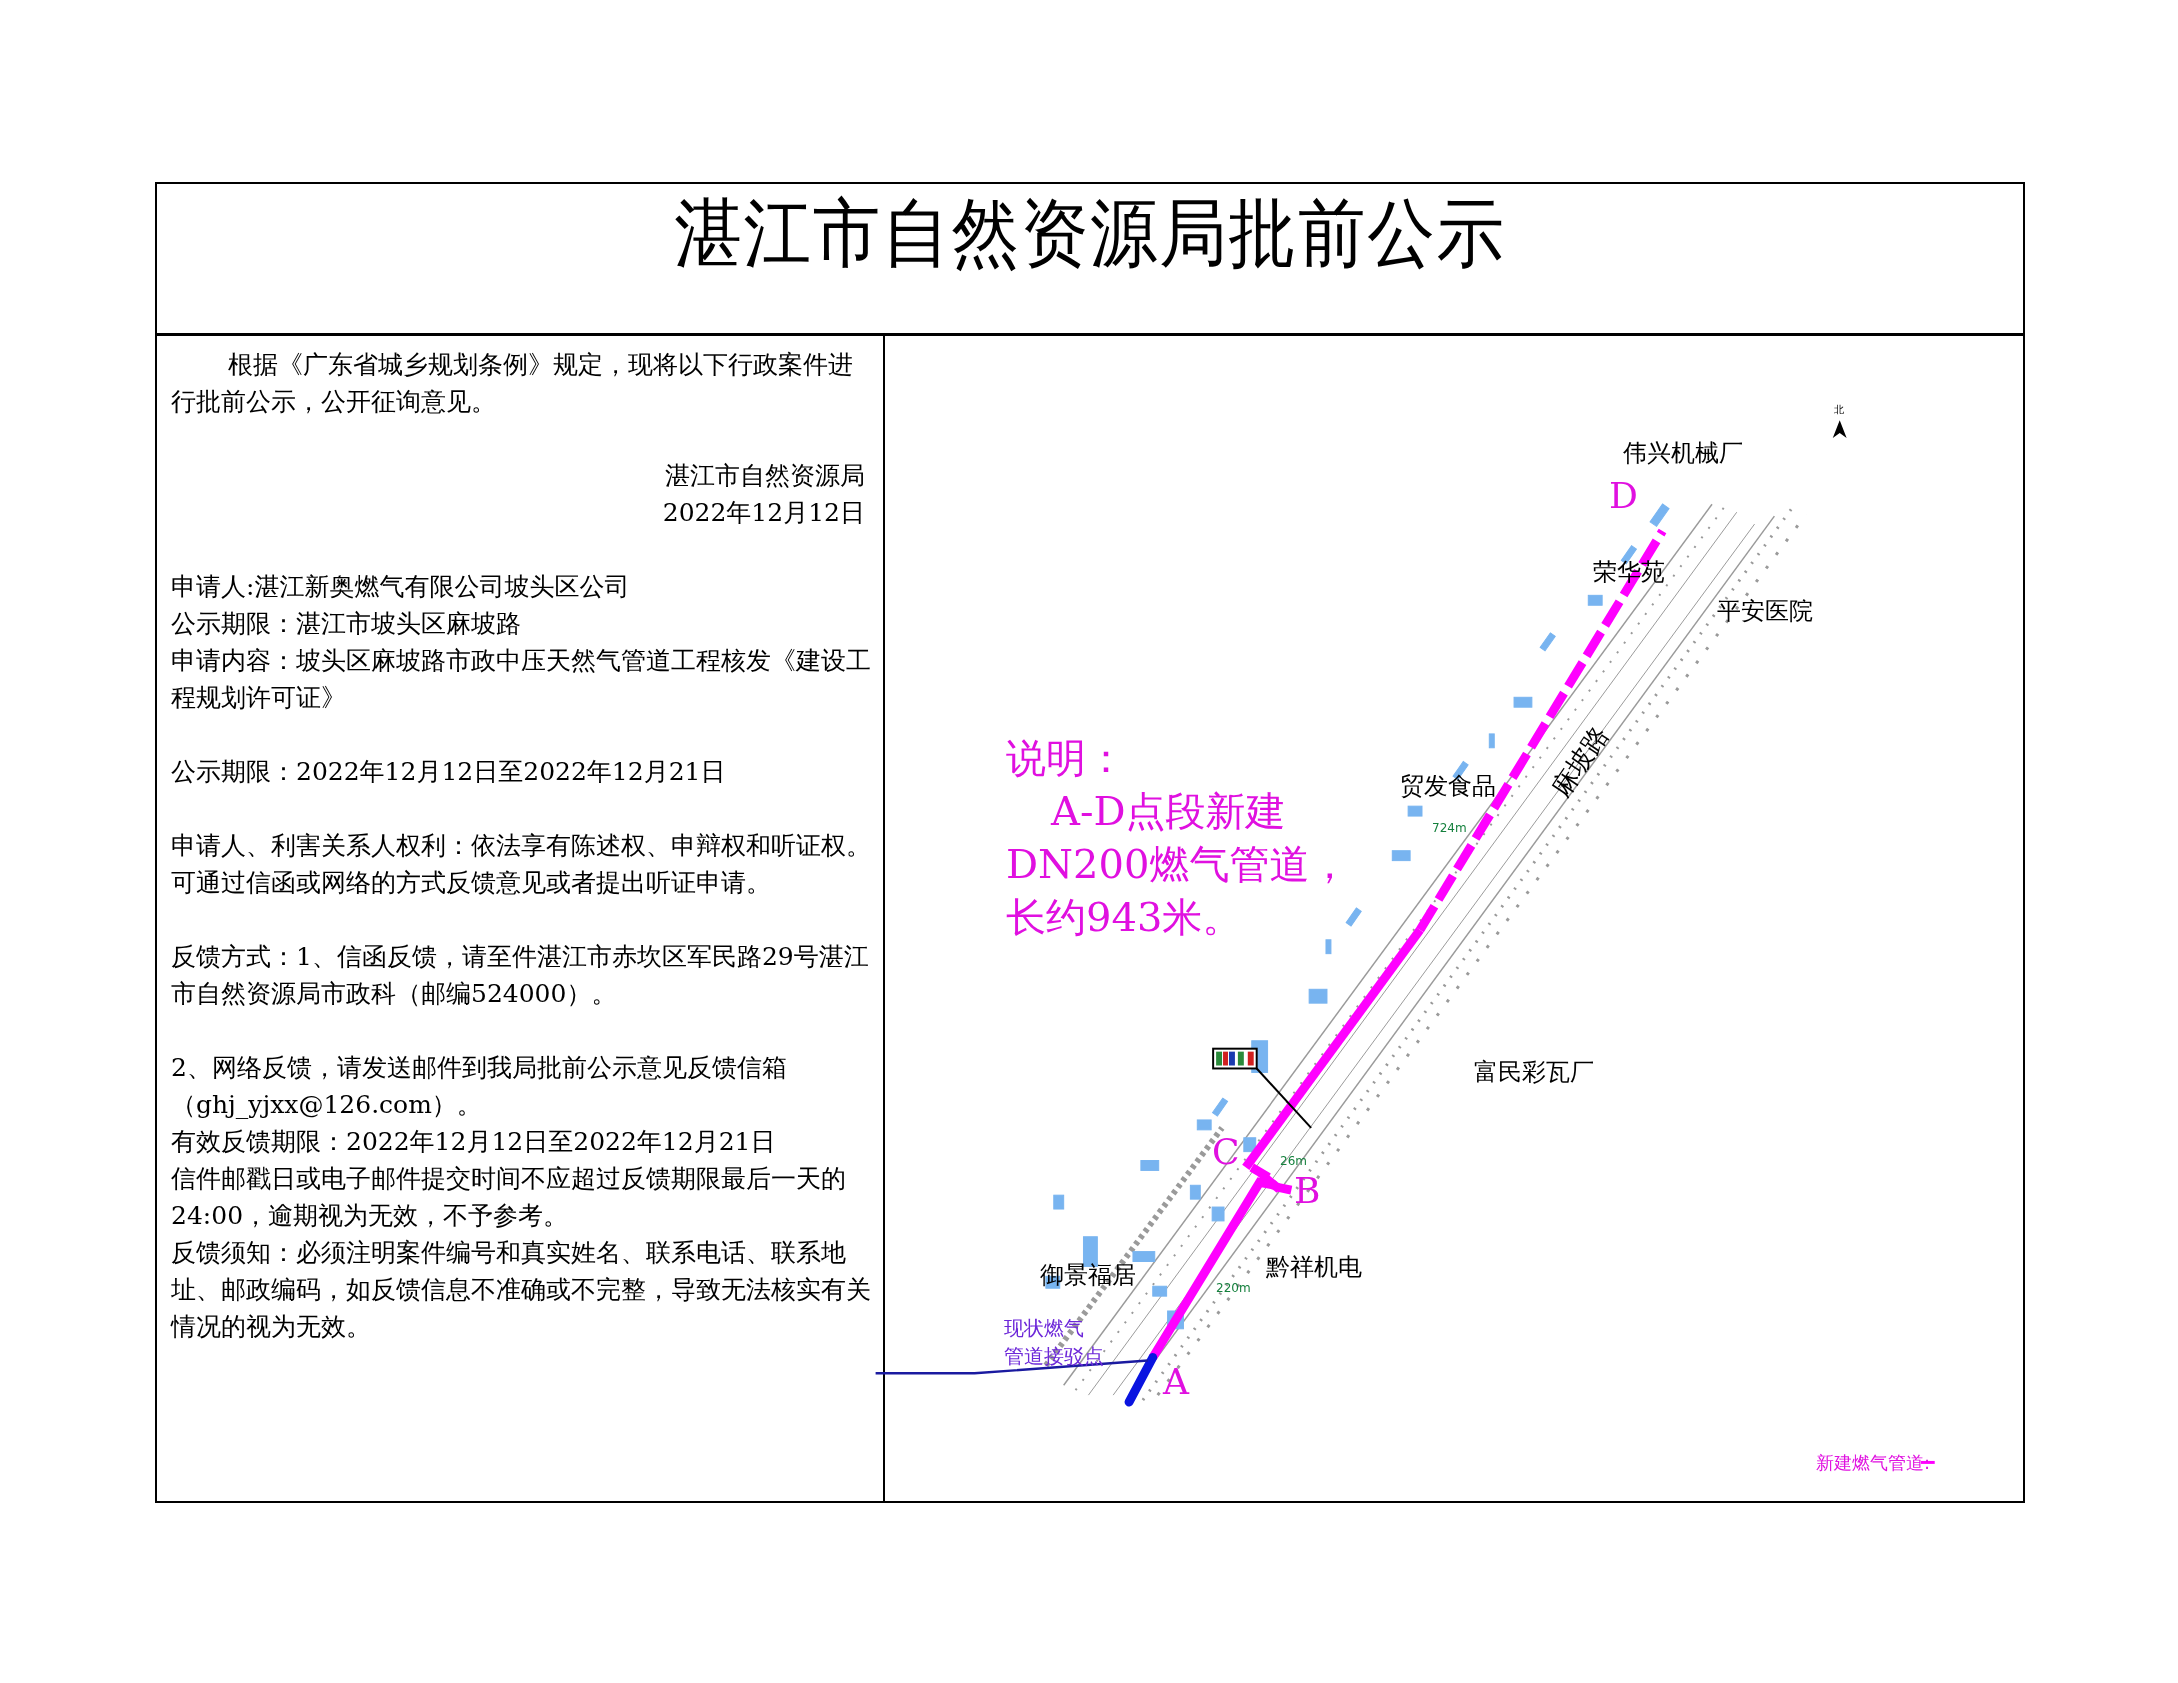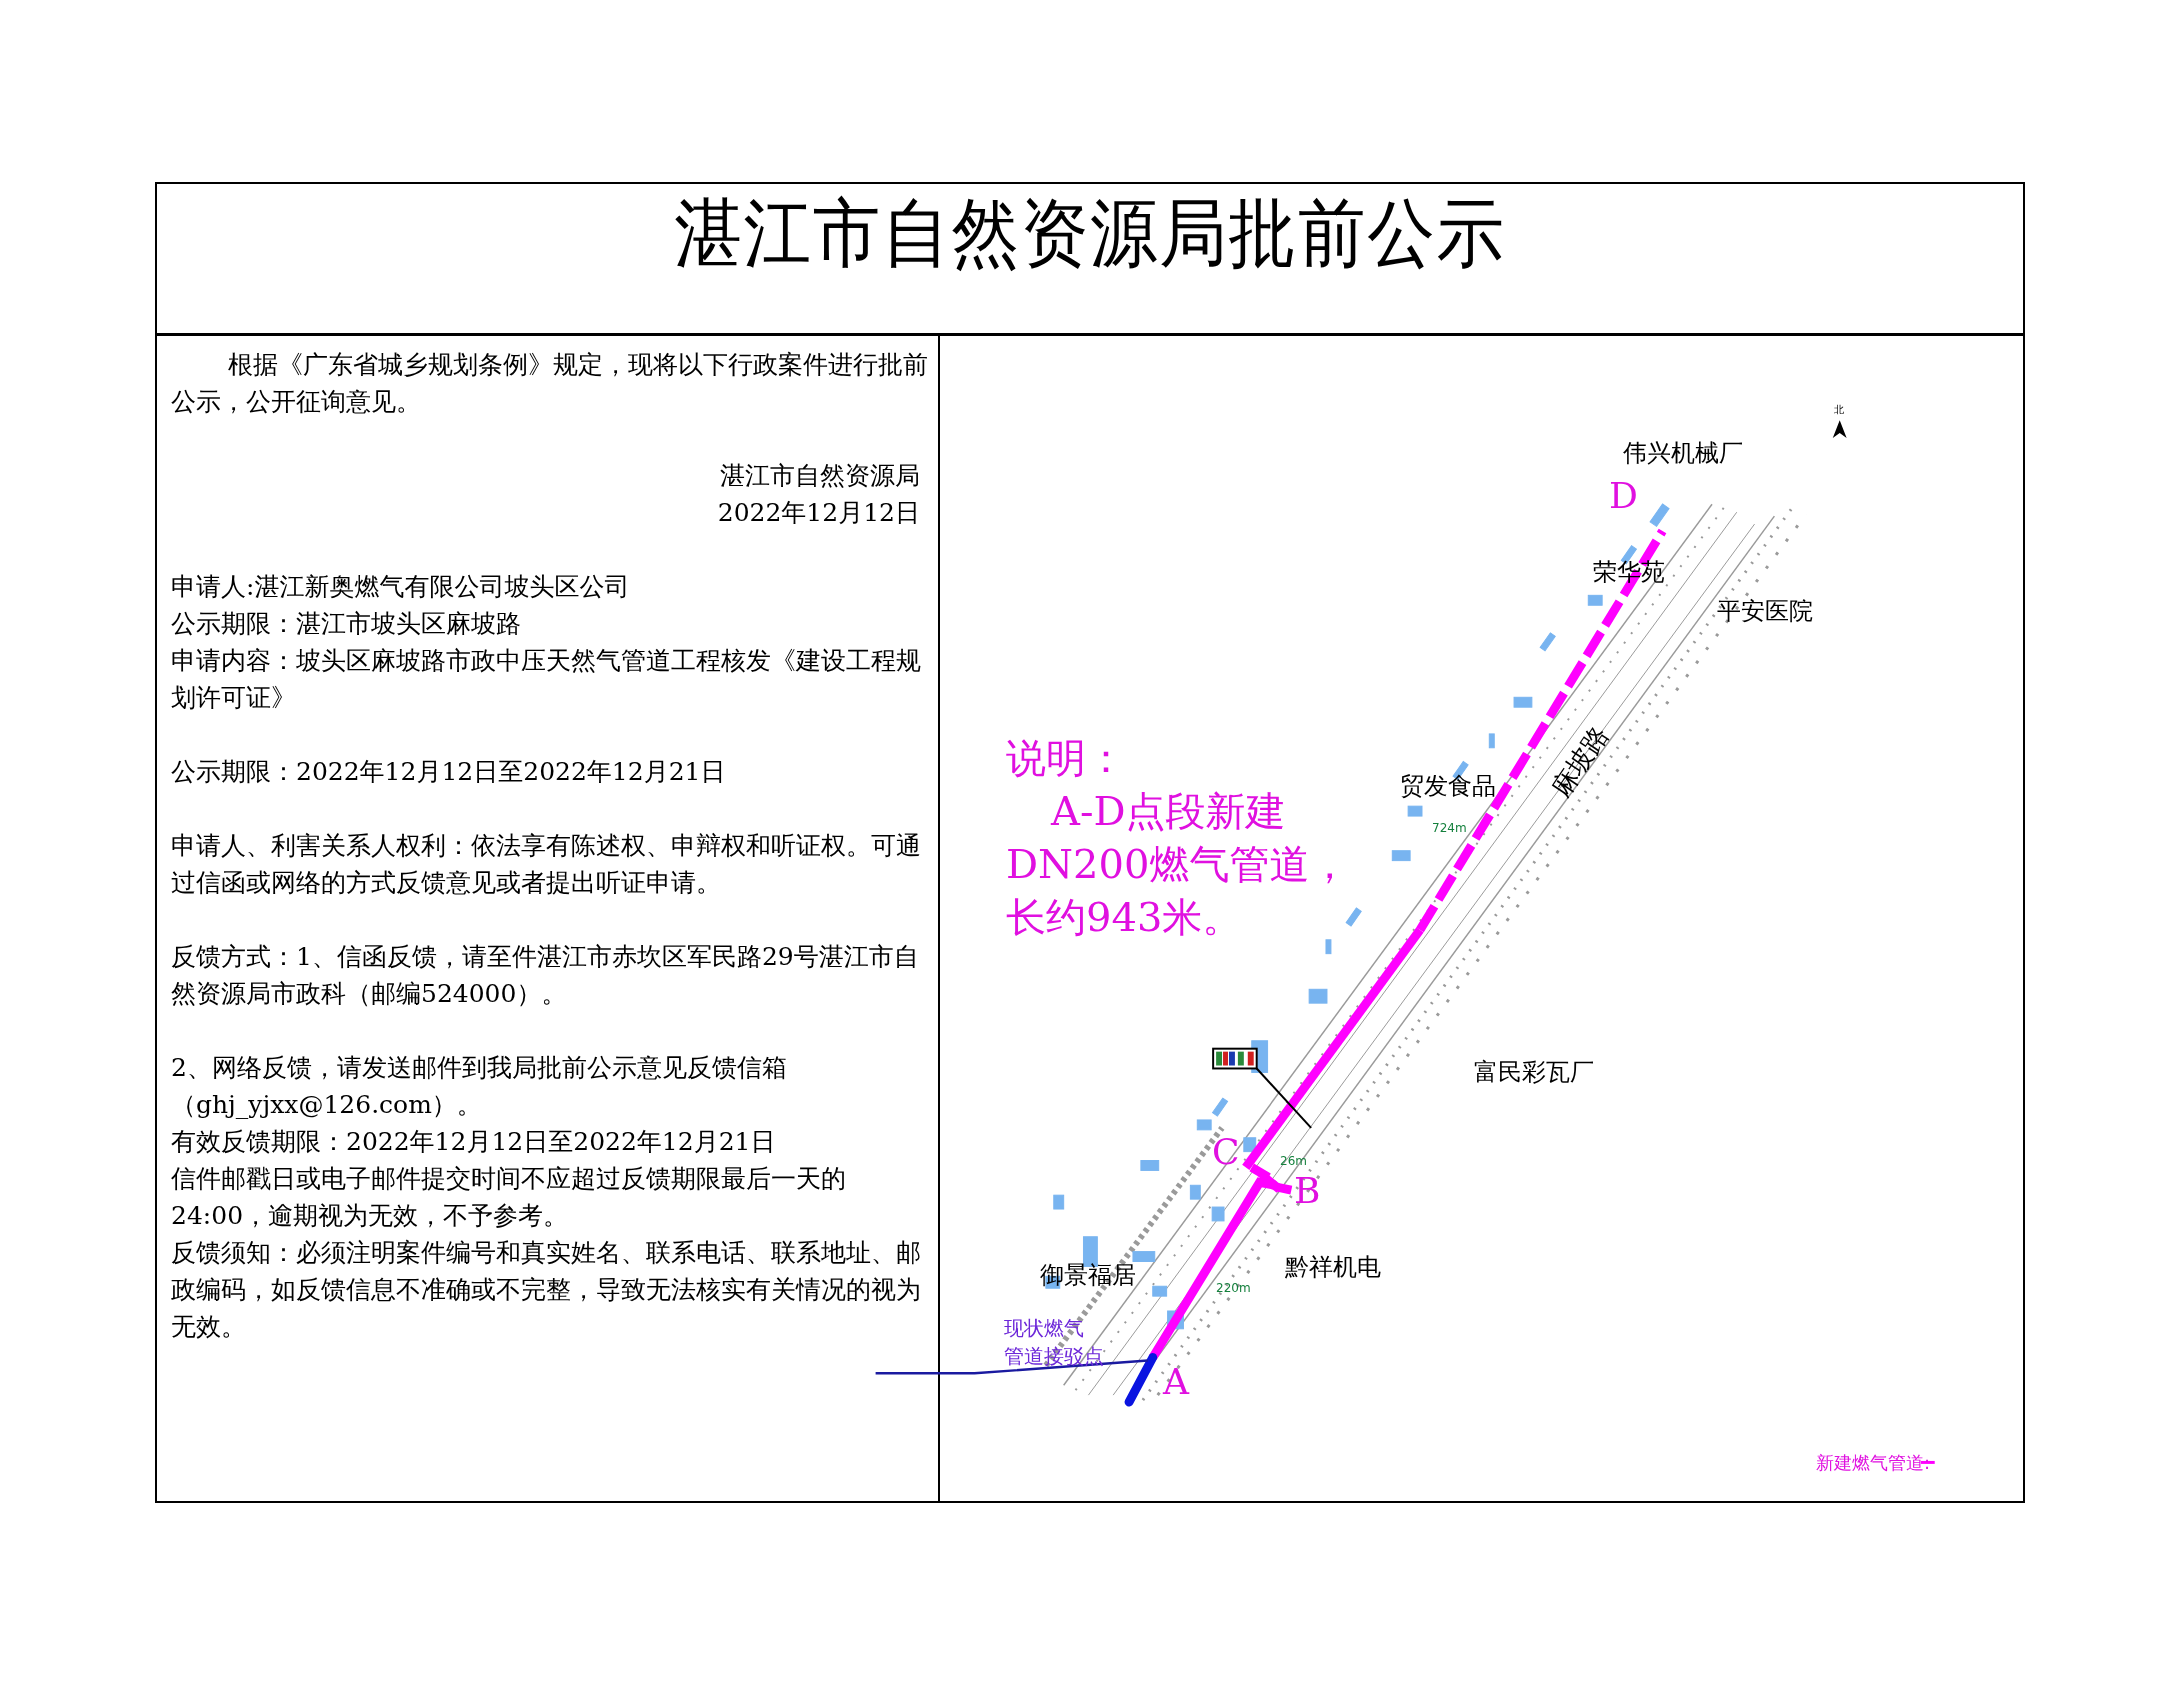--- a/index.html
+++ b/index.html
@@ -1,20 +1,20 @@
 <!DOCTYPE html>
 <html><head>
 <meta charset="utf-8">
 <style>
   html,body{margin:0;padding:0;background:#ffffff;}
   body{width:2178px;height:1683px;position:relative;overflow:hidden;font-family:"DejaVu Serif","Liberation Serif",serif;color:#000;}
   .frame{position:absolute;left:155px;top:182px;width:1870px;height:1321px;border:2px solid #000;box-sizing:border-box;}
   .header{position:absolute;left:0;top:0;width:100%;height:152px;border-bottom:3px solid #000;box-sizing:border-box;display:flex;align-items:flex-start;justify-content:center;}
   .title{font-size:75px;letter-spacing:2px;font-family:"DejaVu Serif","Liberation Serif",serif;transform:scaleX(0.9);}
-  .left{position:absolute;left:0;top:152px;width:783px;bottom:0;border-right:2px solid #000;box-sizing:border-box;padding:10px 6px 0 14px;font-size:25px;line-height:37px;}
+  .left{position:absolute;left:0;top:152px;width:728px;bottom:0;border-right:2px solid #000;box-sizing:border-box;padding:10px 6px 0 14px;font-size:25px;line-height:37px;}
   .left p{margin:0;}
   .indent{text-indent:57px;}
   .right-align{text-align:right;padding-right:12px;}
   .gap{height:37px;}
   .map{position:absolute;left:659px;top:152px;right:0;bottom:0;}
   .map svg{position:absolute;left:0;top:0;}
   .lbl{position:absolute;white-space:nowrap;font-family:"DejaVu Sans","Liberation Sans",sans-serif;}
   .place{font-size:24px;color:#000;}
   .mag{color:#e010e0;}
   .pt{font-size:36px;font-family:"DejaVu Serif","Liberation Serif",serif;color:#e010e0;}
@@ -139,21 +139,21 @@
       <div>说明：</div>
       <div style="padding-left:45px;">A-D点段新建</div>
       <div>DN200燃气管道，</div>
       <div>长约943米。</div>
     </div>
 
     <span class="lbl place" style="left:658px;top:720px;">富民彩瓦厂</span>
     <span class="lbl pt" style="left:396px;top:795px;">C</span>
     <span class="lbl small-m" style="left:464px;top:818px;">26m</span>
     <span class="lbl pt" style="left:478px;top:834px;">B</span>
-    <span class="lbl place" style="left:469px;top:915px;">黔祥机电</span>
+    <span class="lbl place" style="left:450px;top:915px;">黔祥机电</span>
     <span class="lbl place" style="left:224px;top:923px;">御景福居</span>
     <span class="lbl small-m" style="left:400px;top:945px;">220m</span>
 
     <div class="lbl blue-note" style="left:188px;top:978px;">
       <div>现状燃气</div>
       <div>管道接驳点</div>
     </div>
     <span class="lbl pt" style="left:347px;top:1025px;">A</span>
 
     <span class="lbl mag" style="left:1000px;top:1115px;font-size:18px;">新建燃气管道:</span>

